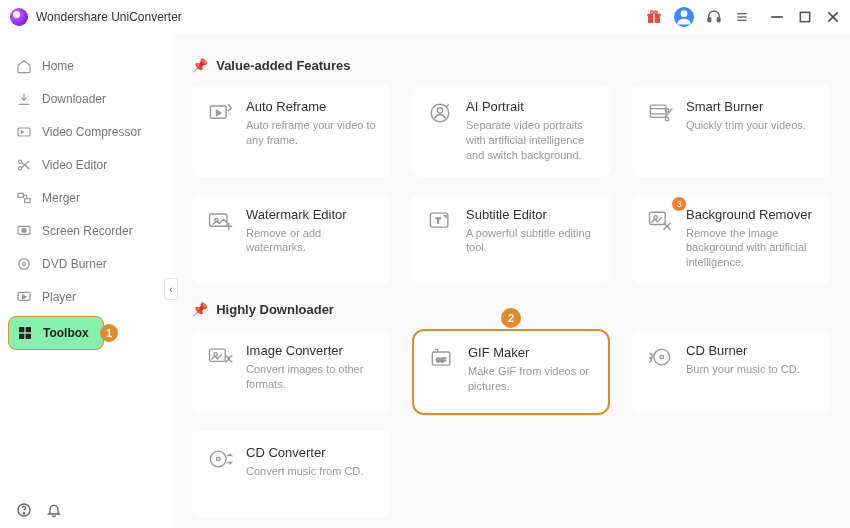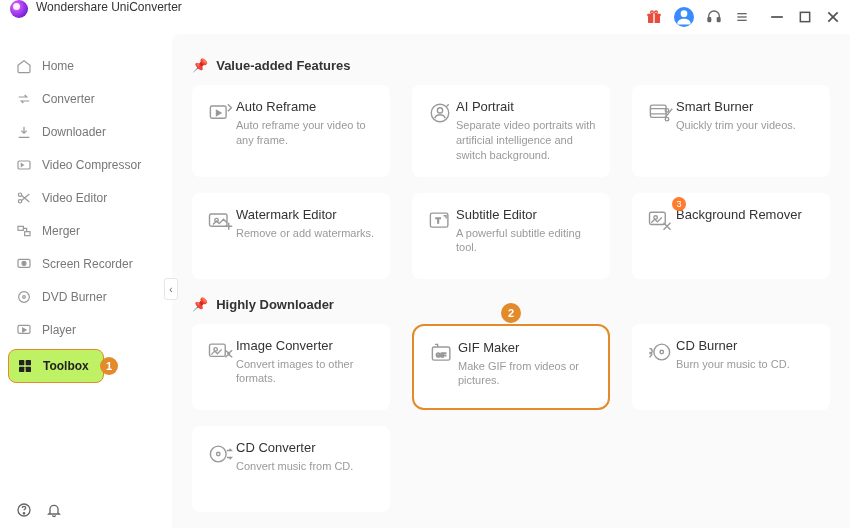--- a/index.html
+++ b/index.html
@@ -1,40 +1,40 @@
 <!DOCTYPE html>
 <html><head>
 <meta charset="utf-8">
 <style>
 *{box-sizing:border-box;margin:0;padding:0;font-family:-apple-system,BlinkMacSystemFont,"Segoe UI",Arial,sans-serif}
 body{width:850px;height:528px;background:#fff;overflow:hidden;position:relative}
-.titlebar{height:34px;display:flex;padding:0 10px;gap:8px}
+.titlebar{height:34px;display:flex;align-items:center;padding:0 10px;gap:8px}
 .logo{width:18px;height:18px;border-radius:50%;background:radial-gradient(circle at 35% 35%,#e86bff 0%,#8a2be6 60%,#4a1a8a 100%);position:relative;display:flex;align-items:center;justify-content:center}
 .logo:after{content:"";position:absolute;width:7px;height:7px;border-radius:50%;background:rgba(255,255,255,.9);left:3px;top:3px}
 .app-title{font-size:12px;color:#333;font-weight:500}
 .titlebar-right{margin-left:auto;display:flex;align-items:center;gap:12px}
 .tb-icon{width:16px;height:16px;color:#666;cursor:pointer;display:flex;align-items:center;justify-content:center}
 .gift{color:#e74c3c}
 .avatar{width:20px;height:20px;border-radius:50%;background:#3a8bff;color:#fff;display:flex;align-items:center;justify-content:center;font-size:11px}
 .win-btns{display:flex;gap:14px;margin-left:8px}
 .win-btn{width:14px;height:14px;display:flex;align-items:center;justify-content:center;color:#555}
 .layout{display:flex;height:494px}
 .sidebar{width:172px;padding:18px 8px 4px 8px;display:flex;flex-direction:column;position:relative}
 .nav{display:flex;flex-direction:column;gap:5px}
 .nav-item{display:flex;align-items:center;gap:10px;padding:6px 8px;border-radius:8px;cursor:pointer;color:#777;font-size:12px}
 .nav-item .nav-icon{width:16px;height:16px;flex:none;display:flex;align-items:center;justify-content:center;color:#999}
-.nav-item.active{font-weight:600;color:#222;border:1.5px solid #e38a2a;background:#bef264;position:relative;padding:8px 8px}
+.nav-item.active{font-weight:600;color:#222;border:1.5px solid #e38a2a;background:#86efac;position:relative;padding:8px 8px}
 .badge-1{position:absolute;right:-15px;top:50%;transform:translateY(-50%);width:18px;height:18px;border-radius:50%;background:#e38a2a;color:#fff;font-size:11px;display:flex;align-items:center;justify-content:center;font-weight:600}
 .sidebar-bottom{margin-top:auto;display:flex;gap:14px;padding:6px 8px;color:#888}
 .main{flex:1;background:#fafafa;padding:18px 20px 10px 20px;position:relative;border-top-left-radius:8px;overflow:hidden}
 .collapse{position:absolute;left:164px;top:278px;width:14px;height:22px;background:#fff;border:1px solid #e6e6e6;border-radius:3px;display:flex;align-items:center;justify-content:center;color:#666;font-size:10px;cursor:pointer;z-index:5}
 .section-header{display:flex;align-items:center;gap:8px;margin:6px 0 12px 0;color:#333;font-size:13px;font-weight:600}
 .section-header .pin{color:#888}
 .grid{display:grid;grid-template-columns:repeat(3,1fr);gap:16px 22px}
-.card{background:#fff;border-radius:8px;padding:14px 14px 14px 14px;display:flex;gap:2px;cursor:pointer;min-height:86px}
+.card{background:#fff;border-radius:8px;padding:14px 14px 14px 14px;display:flex;gap:12px;cursor:pointer;min-height:86px}
 .card-icon{width:28px;height:28px;flex:none;color:#999;display:flex;align-items:center;justify-content:center}
 .card-body{display:flex;flex-direction:column;gap:4px}
 .card-title{font-size:13px;color:#333;font-weight:500}
 .card-desc{font-size:11px;color:#9a9a9a;line-height:1.35}
 .card.highlight{border:2px solid #e38a2a;position:relative;border-radius:12px}
 .badge-2{position:absolute;top:-23px;left:50%;transform:translateX(-50%);width:20px;height:20px;border-radius:50%;background:#e38a2a;color:#fff;font-size:11px;display:flex;align-items:center;justify-content:center;font-weight:600}
 .card .notif{position:absolute;top:2px;right:2px;width:14px;height:14px;border-radius:50%;background:#ff7b2e;color:#fff;font-size:9px;display:flex;align-items:center;justify-content:center}
 .card{position:relative}
 svg{width:100%;height:100%}
 </style>
@@ -104,28 +104,20 @@
           <span class="nav-icon">
             <svg viewBox="0 0 24 24" fill="none" stroke="currentColor" stroke-width="1.8">
               <path d="M3 11l9-7 9 7v9a2 2 0 01-2 2H5a2 2 0 01-2-2z"></path>
             </svg>
           </span>
           <span>Home</span>
         </div>
       <div class="nav-item">
           <span class="nav-icon">
             <svg viewBox="0 0 24 24" fill="none" stroke="currentColor" stroke-width="1.8">
-              <path d="M4 9h12l-3-3M20 15H8l3 3"></path>
-            </svg>
-          </span>
-          <span>Converter</span>
-        </div>
-      <div class="nav-item">
-          <span class="nav-icon">
-            <svg viewBox="0 0 24 24" fill="none" stroke="currentColor" stroke-width="1.8">
               <path d="M12 4v10m0 0l-4-4m4 4l4-4M4 20h16"></path>
             </svg>
           </span>
           <span>Downloader</span>
         </div>
       <div class="nav-item">
           <span class="nav-icon">
             <svg viewBox="0 0 24 24" fill="none" stroke="currentColor" stroke-width="1.8">
               <rect x="3" y="6" width="18" height="12" rx="2"></rect>
               <path d="M8 10l3 2-3 2z" fill="currentColor"></path>
@@ -290,20 +282,21 @@
           <div class="card-icon">
             <svg viewBox="0 0 32 32" fill="none" stroke="currentColor" stroke-width="1.6">
               <rect x="4" y="6" width="18" height="14" rx="2"></rect>
               <circle cx="11" cy="12" r="2"></circle>
               <path d="M6 18l4-4 3 3 5-5"></path>
               <path d="M20 18l8 8M28 18l-8 8"></path>
             </svg>
           </div>
           <div class="card-body">
             <div class="card-title">Background Remover</div>
+            <div class="card-desc">Remove the image background with artificial intelligence.</div>
           </div>
         </div>
     </div>
 
     <div style="position:relative;margin-top:18px">
       <div class="section-header">
           <span class="pin">📌</span>
           <span>Highly Downloader</span>
         </div>
     </div>

